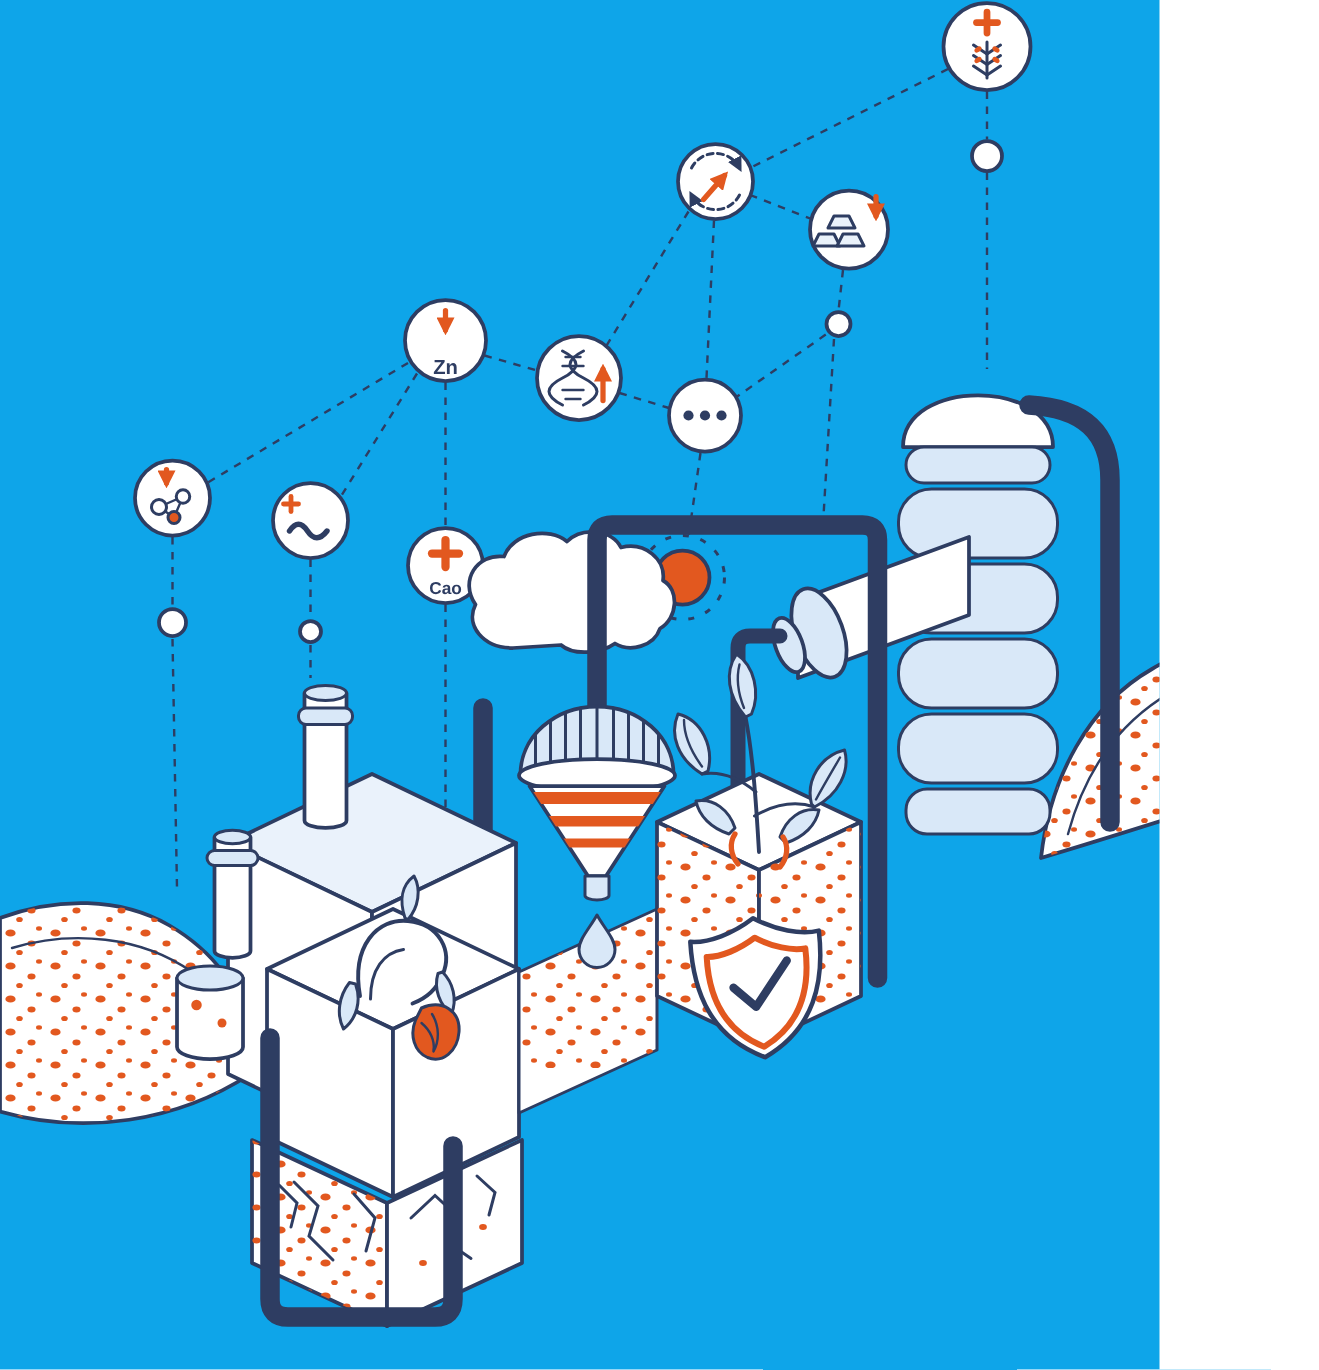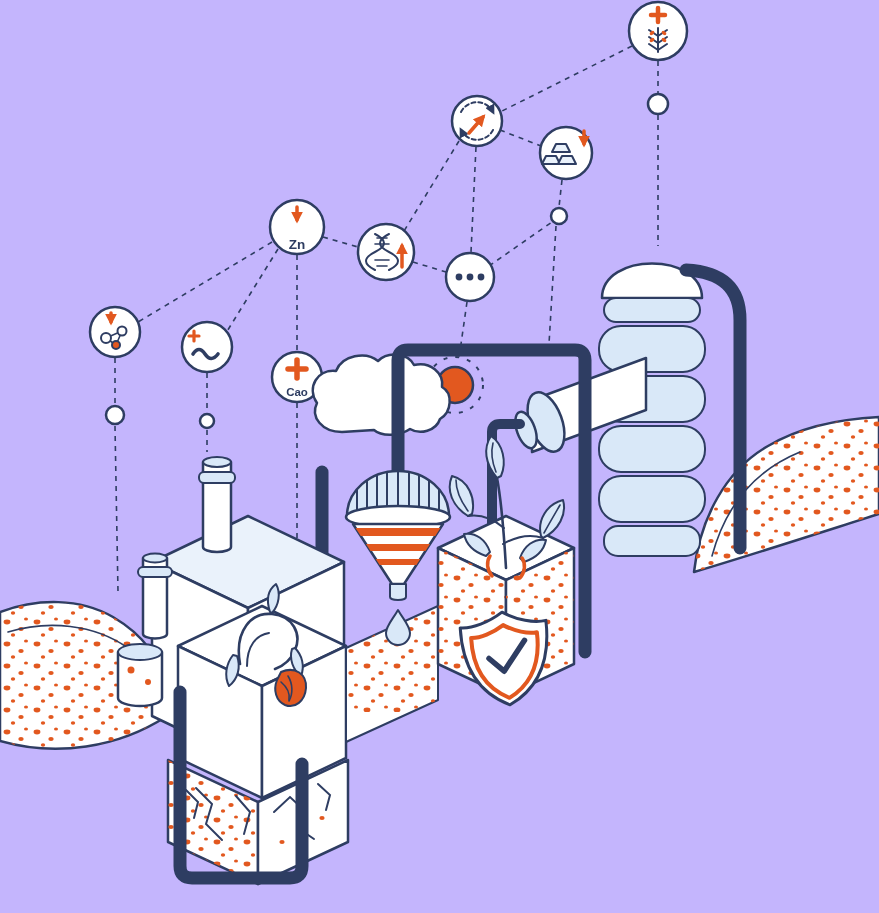--- a/index.html
+++ b/index.html
@@ -1,16 +1,16 @@
 <!DOCTYPE html>
 <html><head>
 <meta charset="utf-8">
 <style>
   html,body{margin:0;padding:0;background:#ffffff;}
-  .stage{width:879px;height:913px;position:relative;overflow:hidden;background:#c4b5fd;}
+  .stage{width:773px;height:913px;position:relative;overflow:hidden;background:#0ea5e9;}
   svg{display:block;}
   .ow{stroke:#2e3d62;stroke-width:2.5;stroke-linejoin:round;stroke-linecap:round;}
   .o2{stroke:#2e3d62;stroke-width:2;stroke-linejoin:round;stroke-linecap:round;}
   .fw{fill:#ffffff;}
   .fb{fill:#d9e8f8;}
   .fpb{fill:#eaf2fb;}
   .fo{fill:#e2581f;}
   .fn{fill:#2e3d62;}
   .nf{fill:none;}
   .dash{stroke:#2e3d62;stroke-width:1.6;stroke-dasharray:5 5;fill:none;}

